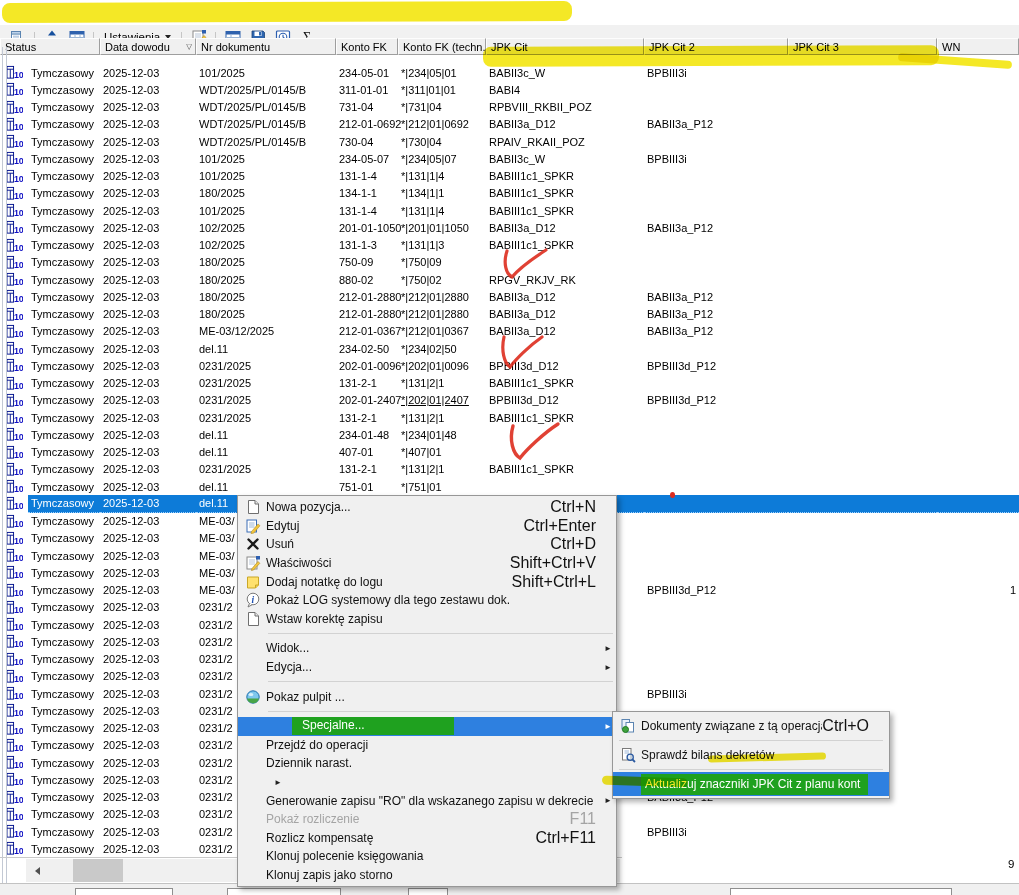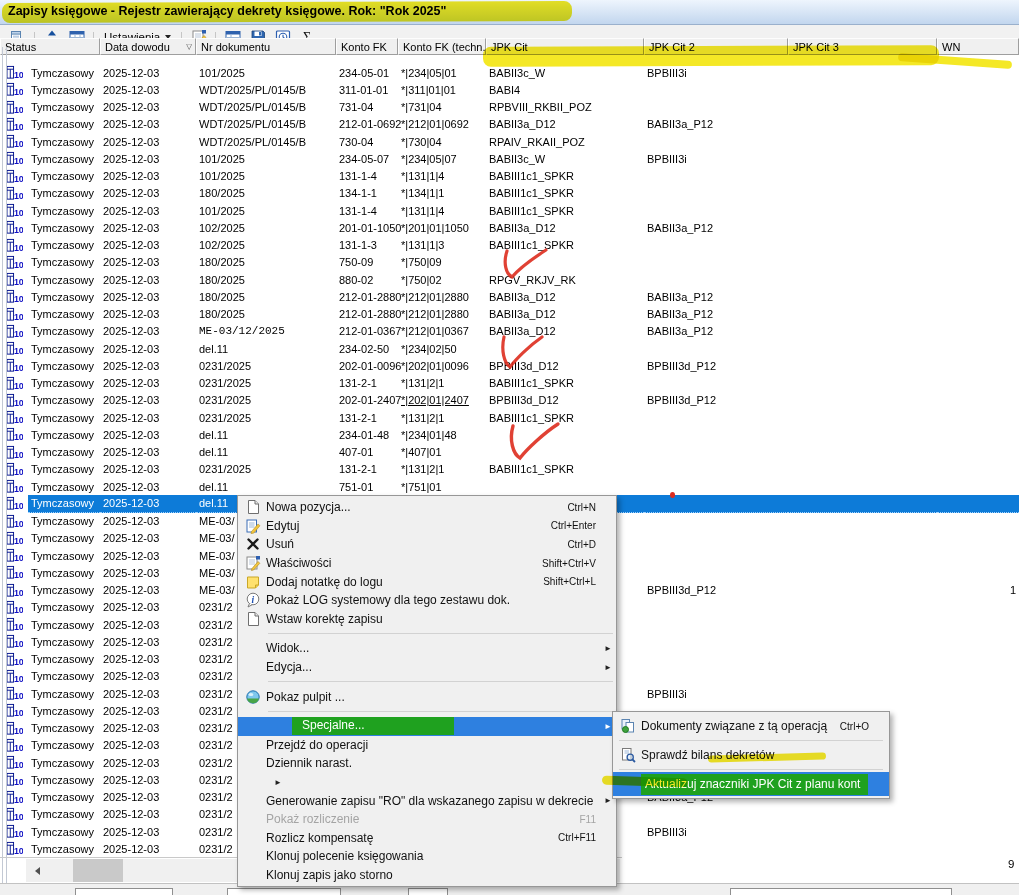--- a/index.html
+++ b/index.html
@@ -42,21 +42,21 @@
   .count-partial{position:absolute;left:1008px;top:858px;font-size:11.5px;z-index:3;}
   
   .menu{position:absolute;background:#f0f0f0;border:1px solid #979797;box-shadow:3px 3px 5px rgba(0,0,0,.3);
         padding:2px 0;box-sizing:border-box;}
   #context-menu{left:237px;top:495px;width:380px;z-index:10;}
   #context-submenu{left:612px;top:711px;width:278px;z-index:12;}
   .mitem{display:flex;align-items:center;height:18.6px;font-size:12px;color:#111;padding:0 2px;}
   #context-submenu .mitem{height:24px;}
   .mic{flex:0 0 26px;display:flex;justify-content:center;align-items:center;}
   .mlbl{flex:1;white-space:nowrap;overflow:hidden;}
-  .msc{font-size:10px;padding-right:4px;white-space:nowrap;}
+  .msc{font-size:16px;padding-right:4px;white-space:nowrap;}
   .mar{flex:0 0 12px;font-size:8px;text-align:right;padding-right:2px;color:#222;}
   .mitem.msel{background:#2e80e0;color:#fff;}
   .mitem.msel .msc,.mitem.msel .mar{color:#fff;}
   .mitem.mdis,.mitem.mdis .msc{color:#a4a4a4;}
   .msep{border-top:1px solid #d2d2d2;margin:5px 3px 5px 30px;}
   #context-submenu .msep{margin:2px 6px;}
   .mk{background:#1fa11f;color:#fff;display:inline-block;line-height:15px;}
   #context-menu .mk{margin-left:26px;padding:1px 10px 2px;min-width:142px;}
   #context-submenu .mk{margin-left:-20px;padding:3px 8px 3px 24px;min-width:212px;}
   
@@ -66,23 +66,20 @@
   #squig-hdr{left:898px;top:57px;width:114px;height:8px;transform:rotate(4deg);z-index:4;}
   #squig-top{left:708px;top:754px;width:118px;height:7px;transform:rotate(-1.5deg);z-index:13;}
   #squig-left{left:602px;top:777px;width:86px;height:9px;transform:rotate(2deg);z-index:13;}
   .red-check{position:absolute;z-index:5;pointer-events:none;}
   .red-dot{position:absolute;left:670px;top:492px;width:5px;height:6px;border-radius:50%;background:#dd2c1e;z-index:6;}
 </style>
 </head>
 <body>
 
 <div class="window">
-  <div class="titlebar">
-    <span class="title-text">Zapisy księgowe - Rejestr zawierający dekrety księgowe. Rok: "Rok 2025"</span>
-  </div>
 
   <div class="toolbar">
       <span class="tbtn">
         <span class="ic">
           <svg viewBox="0 0 16 16" width="16" height="16">
             <rect x="1.5" y="2.5" width="9" height="8" fill="#fff" stroke="#5b84b1"></rect>
             <rect x="1.5" y="2.5" width="9" height="2.6" fill="#bdd2ea" stroke="#5b84b1"></rect>
             <line x1="3" y1="7.2" x2="9" y2="7.2" stroke="#9db7d6"></line>
             <line x1="3" y1="9" x2="9" y2="9" stroke="#9db7d6"></line>
             <path d="M10 9.5 v5.5 l4.5 -2.75 z" fill="#c92f1d"></path>
@@ -502,21 +499,21 @@
             <svg viewBox="0 0 18 16" width="17" height="15">
               <rect x="1" y="1.5" width="7" height="12.5" fill="#fff" stroke="#00118c"></rect>
               <line x1="1" y1="4.5" x2="8" y2="4.5" stroke="#00118c"></line>
               <line x1="4.5" y1="4.5" x2="4.5" y2="14" stroke="#00118c"></line>
               <text x="8.4" y="13.6" font-size="9.5" font-weight="bold" fill="#1111c4" font-family="Liberation Sans, sans-serif">10</text>
             </svg>
           </span>
         </span>
         <span class="cell c-status" style="width: 72px;">Tymczasowy</span>
         <span class="cell c-date" style="width: 96px;">2025-12-03</span>
-        <span class="cell c-nr" style="width: 140px; font-family: Liberation Mono, monospace;">ME-03/12/2025</span>
+        <span class="cell c-nr" style="width: 140px;">ME-03/12/2025</span>
         <span class="cell c-konto" style="width: 62px;">212-01-0367</span>
         <span class="cell c-tech" style="width: 88px;">*|212|01|0367</span>
         <span class="cell c-jpk1" style="width: 158px;">BABII3a_D12</span>
         <span class="cell c-jpk2" style="width: 144px;">BABII3a_P12</span>
         <span class="cell c-jpk3" style="width: 149px;"></span>
         <span class="cell c-wn" style="width: 82px;"></span>
       </div>
       <div class="grow">
         <span class="gut">
           <span class="ic">

